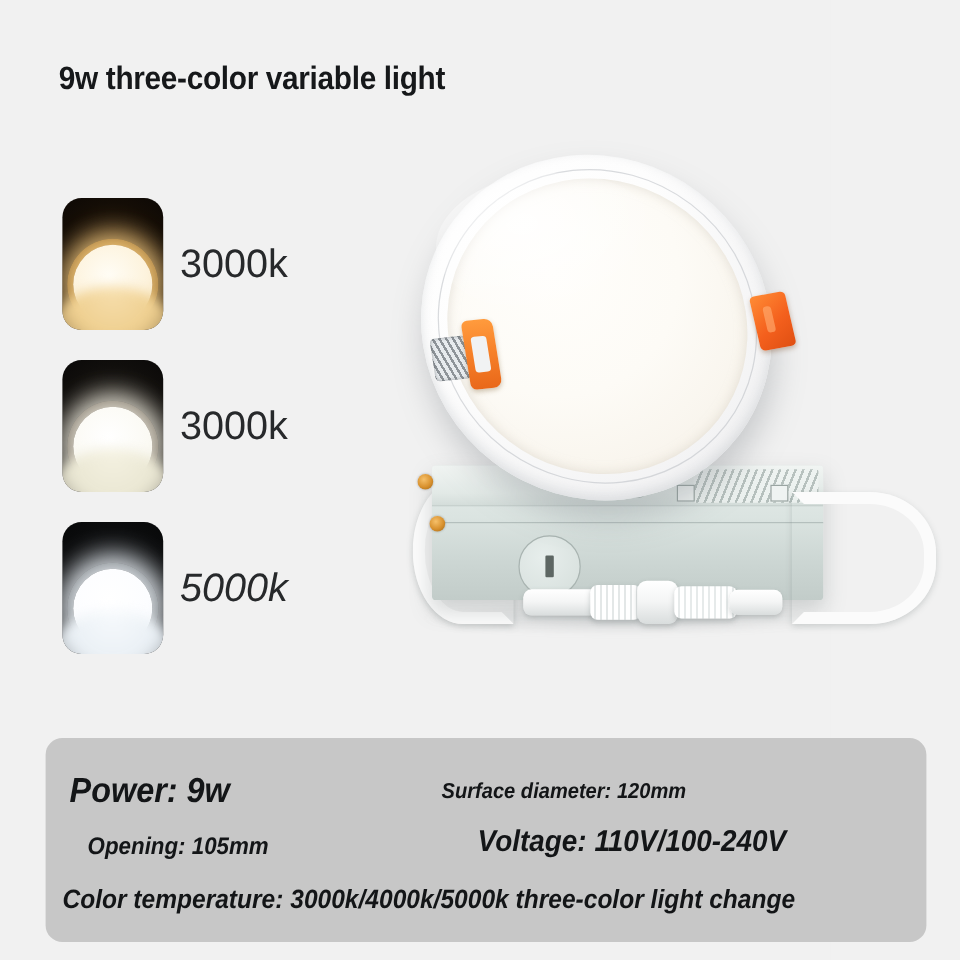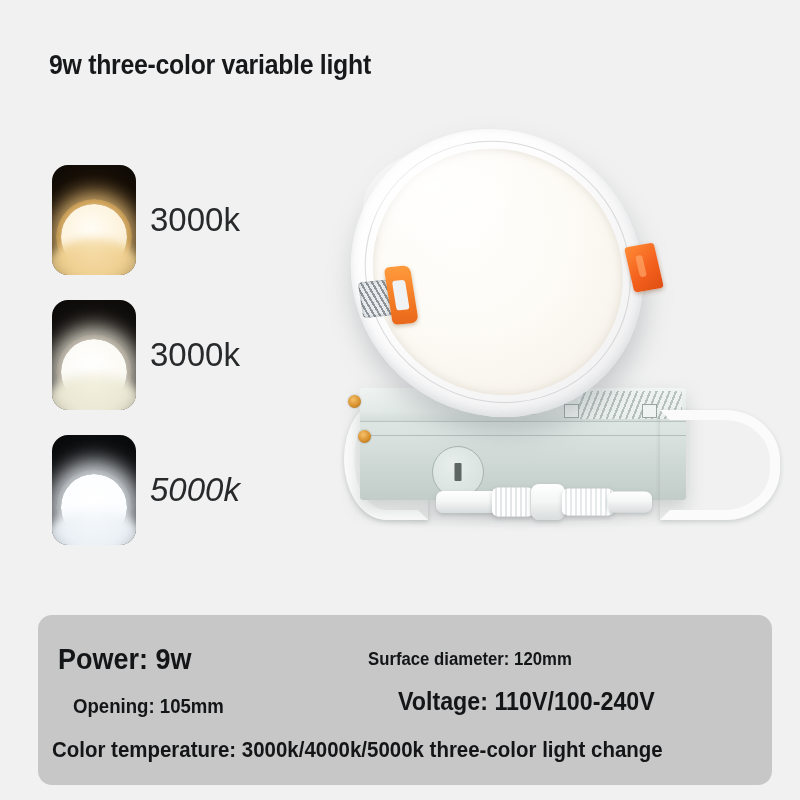--- a/index.html
+++ b/index.html
@@ -315,20 +315,21 @@
     filter: blur(3px);
   }
 
   
   #spec-panel {
     position: absolute;
     left: 38px; top: 615px;
     width: 734px; height: 170px;
     background: #c7c7c7;
     border-radius: 14px 14px 14px 14px;
+    font-style: italic;
   }
   .spec-item { position: absolute; color: #131517; font-weight: bold; white-space: nowrap;
                transform-origin: left center; }
   .spec-power     { left: 20px;  top: 28px;  font-size: 29px; transform: scaleX(0.93); }
   .spec-surface   { left: 330px; top: 34px;  font-size: 18px; transform: scaleX(0.93); }
   .spec-opening   { left: 35px;  top: 80px;  font-size: 20px; transform: scaleX(0.93); }
   .spec-voltage   { left: 360px; top: 72px;  font-size: 25px; transform: scaleX(0.93); }
   .spec-cct       { left: 14px;  top: 122px; font-size: 22px; transform: scaleX(0.93); }
 </style>
 </head>

